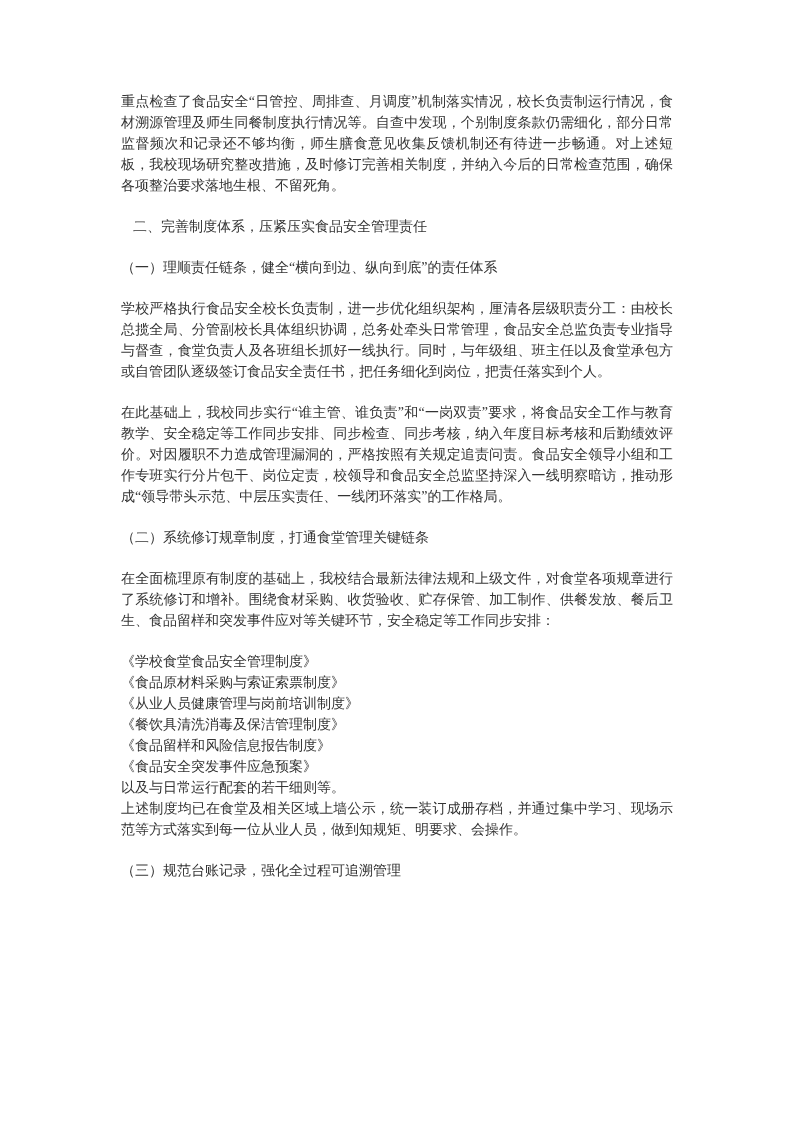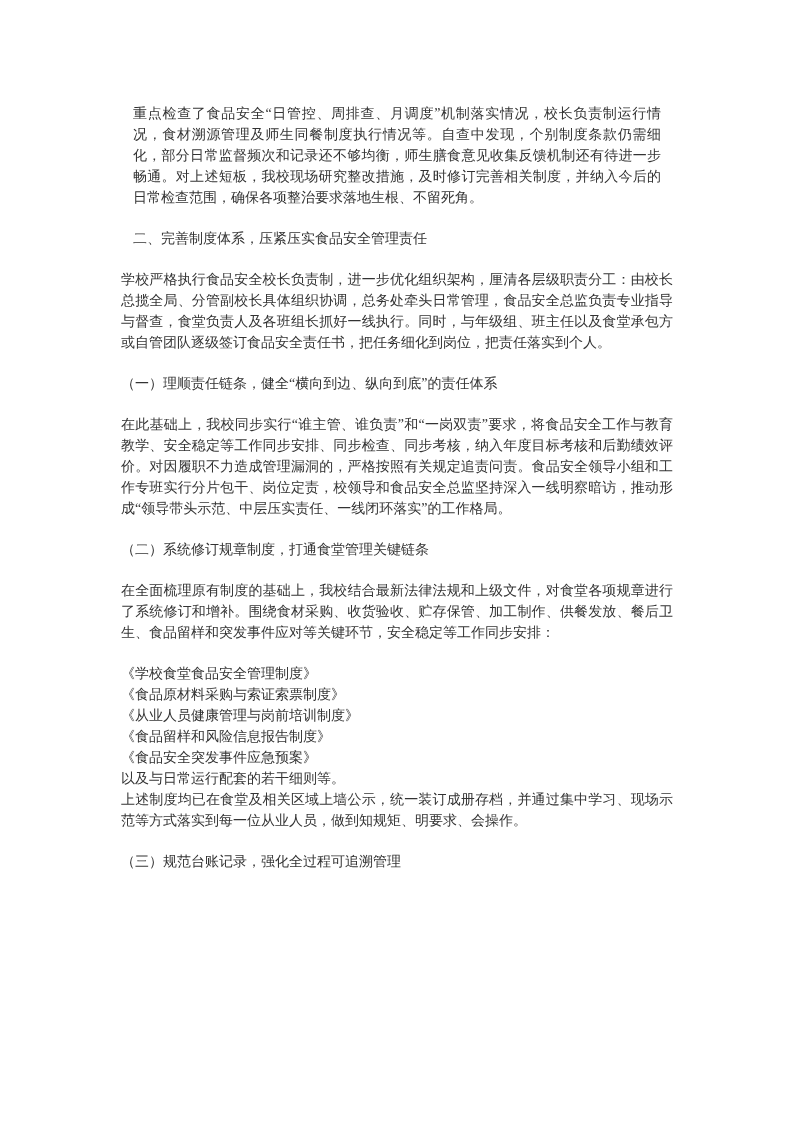--- a/index.html
+++ b/index.html
@@ -21,21 +21,21 @@
     line-height: 21px;
   }
   .para {
     margin: 20px 0 0 0;
     text-align: justify;
     text-align-last: left;
     word-break: break-all;
   }
   .page > .para:first-child,
   .m0 {
-    margin: 12px;
+    margin: 0;
   }
   .block {
     margin: 20px 0 0 0;
   }
   .block .para {
     margin: 12px;
   }
   .listgroup div {
     text-align: right;
   }
@@ -49,34 +49,35 @@
 <body>
 
 <div class="page">
 
   <p class="para">重点检查了食品安全“日管控、周排查、月调度”机制落实情况，校长负责制运行情况，食材溯源管理及师生同餐制度执行情况等。自查中发现，个别制度条款仍需细化，部分日常监督频次和记录还不够均衡，师生膳食意见收集反馈机制还有待进一步畅通。对上述短板，我校现场研究整改措施，及时修订完善相关制度，并纳入今后的日常检查范围，确保各项整治要求落地生根、不留死角。</p>
 
   <div class="block">
     <p class="para m0">二、完善制度体系，压紧压实食品安全管理责任</p>
   </div>
 
+  <p class="para">（一）理顺责任链条，健全“横向到边、纵向到底”的责任体系</p>
+
   <p class="para">学校严格执行食品安全校长负责制，进一步优化组织架构，厘清各层级职责分工：由校长总揽全局、分管副校长具体组织协调，总务处牵头日常管理，食品安全总监负责专业指导与督查，食堂负责人及各班组长抓好一线执行。同时，与年级组、班主任以及食堂承包方或自管团队逐级签订食品安全责任书，把任务细化到岗位，把责任落实到个人。</p>
-
-  <p class="para">（一）理顺责任链条，健全“横向到边、纵向到底”的责任体系</p>
 
   <p class="para">在此基础上，我校同步实行“谁主管、谁负责”和“一岗双责”要求，将食品安全工作与教育教学、安全稳定等工作同步安排、同步检查、同步考核，纳入年度目标考核和后勤绩效评价。对因履职不力造成管理漏洞的，严格按照有关规定追责问责。食品安全领导小组和工作专班实行分片包干、岗位定责，校领导和食品安全总监坚持深入一线明察暗访，推动形成“领导带头示范、中层压实责任、一线闭环落实”的工作格局。</p>
 
   <p class="para">（二）系统修订规章制度，打通食堂管理关键链条</p>
 
   <p class="para">在全面梳理原有制度的基础上，我校结合最新法律法规和上级文件，对食堂各项规章进行了系统修订和增补。围绕食材采购、收货验收、贮存保管、加工制作、供餐发放、餐后卫生、食品留样和突发事件应对等关键环节，安全稳定等工作同步安排：</p>
 
   <div class="para listgroup">
     <div>《学校食堂食品安全管理制度》</div>
     <div>《食品原材料采购与索证索票制度》</div>
     <div>《从业人员健康管理与岗前培训制度》</div>
+    <div>《餐饮具清洗消毒及保洁管理制度》</div>
     <div>《食品留样和风险信息报告制度》</div>
     <div>《食品安全突发事件应急预案》</div>
     <div>以及与日常运行配套的若干细则等。</div>
     <div class="just">上述制度均已在食堂及相关区域上墙公示，统一装订成册存档，并通过集中学习、现场示范等方式落实到每一位从业人员，做到知规矩、明要求、会操作。</div>
   </div>
 
   <p class="para">（三）规范台账记录，强化全过程可追溯管理</p>
 
 </div>
 

